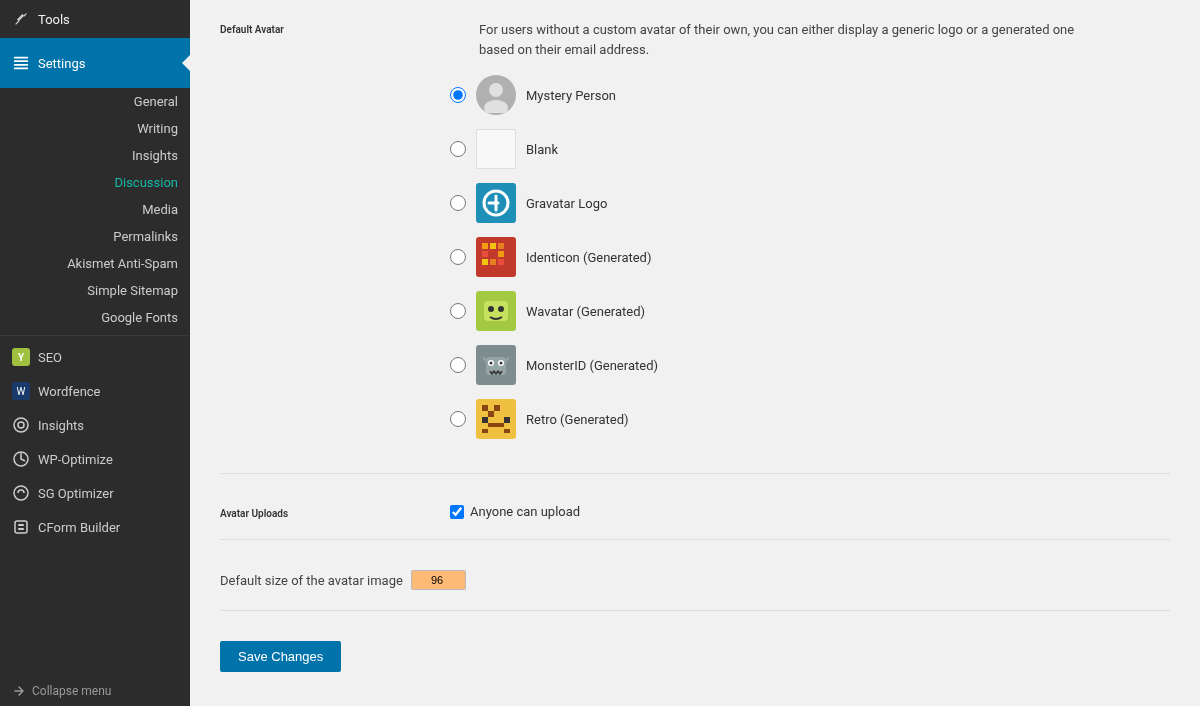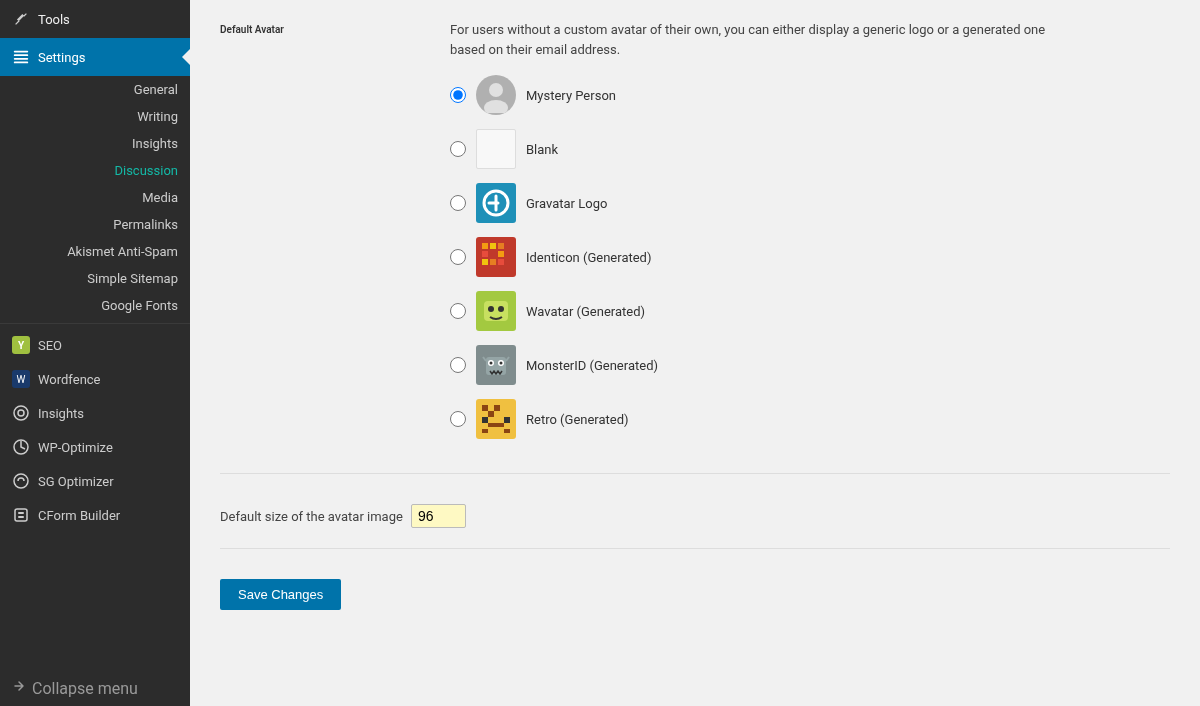--- a/index.html
+++ b/index.html
@@ -22,21 +22,21 @@
       color: #eee;
       cursor: pointer;
       font-size: 13px;
       gap: 8px;
     }
     .sidebar-active-item {
       background: #0073aa;
       color: #fff;
       display: flex;
       align-items: center;
-      padding: 10px 12px;
+      padding: 16px 12px;
       cursor: pointer;
       font-size: 13px;
       gap: 8px;
       position: relative;
     }
     .sidebar-active-item::after {
       content: '';
       position: absolute;
       right: 0;
       top: 50%;
@@ -63,21 +63,21 @@
       cursor: pointer;
       font-size: 13px;
       gap: 8px;
     }
     .collapse-item {
       display: flex;
       align-items: flex-start;
       padding: 8px 12px;
       color: #999;
       cursor: pointer;
-      font-size: 16px;
+      font-size: 12px;
       gap: 6px;
       margin-top: auto;
     }
 
     
     #main {
       flex: 1;
       overflow-y: auto;
       background: #f1f1f1;
       padding: 20px 30px;
@@ -100,20 +100,21 @@
     }
     .settings-content {
       flex: 1;
     }
     .settings-description {
       font-size: 13px;
       color: #444;
       margin-bottom: 16px;
       line-height: 1.5;
       max-width: 620px;
+      margin-left: 29px;
     }
     .avatar-option {
       display: flex;
       align-items: center;
       gap: 10px;
       margin-bottom: 14px;
     }
     .avatar-option input[type="radio"] {
       width: 16px; height: 16px; cursor: pointer; flex-shrink: 0;
     }
@@ -170,23 +171,23 @@
     .size-row {
       display: flex;
       align-items: center;
       gap: 8px;
       font-size: 13px;
       color: #444;
     }
     .size-input {
       width: 55px;
       border: 1px solid #bbb;
-      padding: 3px 6px;
-      font-size: 14px;
-      background: #fef9c3;
+      padding: 3px 19px;
+      font-size: 11px;
+      background: #fdba74;
       border-radius: 2px;
     }
 
     .save-btn {
       background: #0073aa;
       color: #fff;
       border: none;
       padding: 8px 18px;
       font-size: 13px;
       border-radius: 2px;
@@ -386,20 +387,29 @@
             <rect x="10" y="22" width="16" height="4" fill="#8B4513"></rect>
             <rect x="4" y="28" width="6" height="4" fill="#8B4513"></rect>
             <rect x="26" y="28" width="6" height="4" fill="#8B4513"></rect>
           </svg>
         </div>
         <span class="avatar-label">Retro (Generated)</span>
       </div>
     </div>
   </div>
 
+  <div class="settings-section">
+    <div class="settings-label">Avatar Uploads</div>
+    <div class="settings-content">
+      <div class="checkbox-row">
+        <input type="checkbox" id="uploads" checked="" style="">
+        <label for="uploads">Anyone can upload</label>
+      </div>
+    </div>
+  </div>
 
   <div class="settings-section">
     <div class="settings-content">
       <div class="size-row">
         <span>Default size of the avatar image</span>
         <input type="text" class="size-input" value="96" style="">
       </div>
     </div>
   </div>
 

